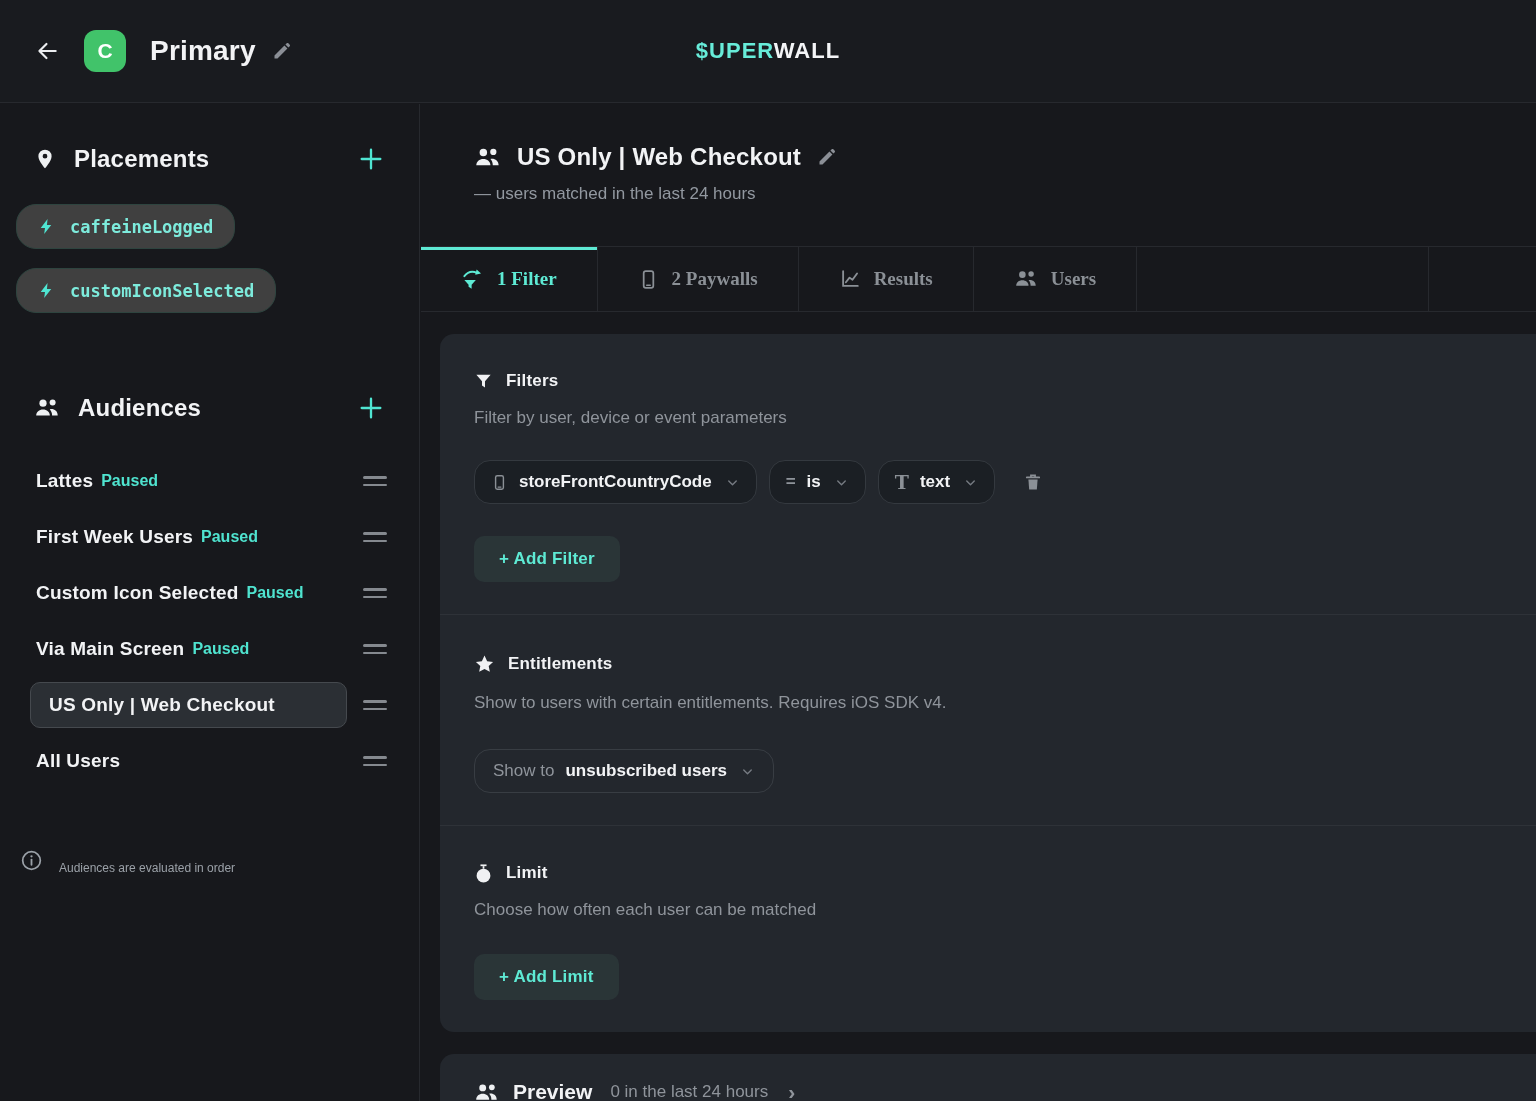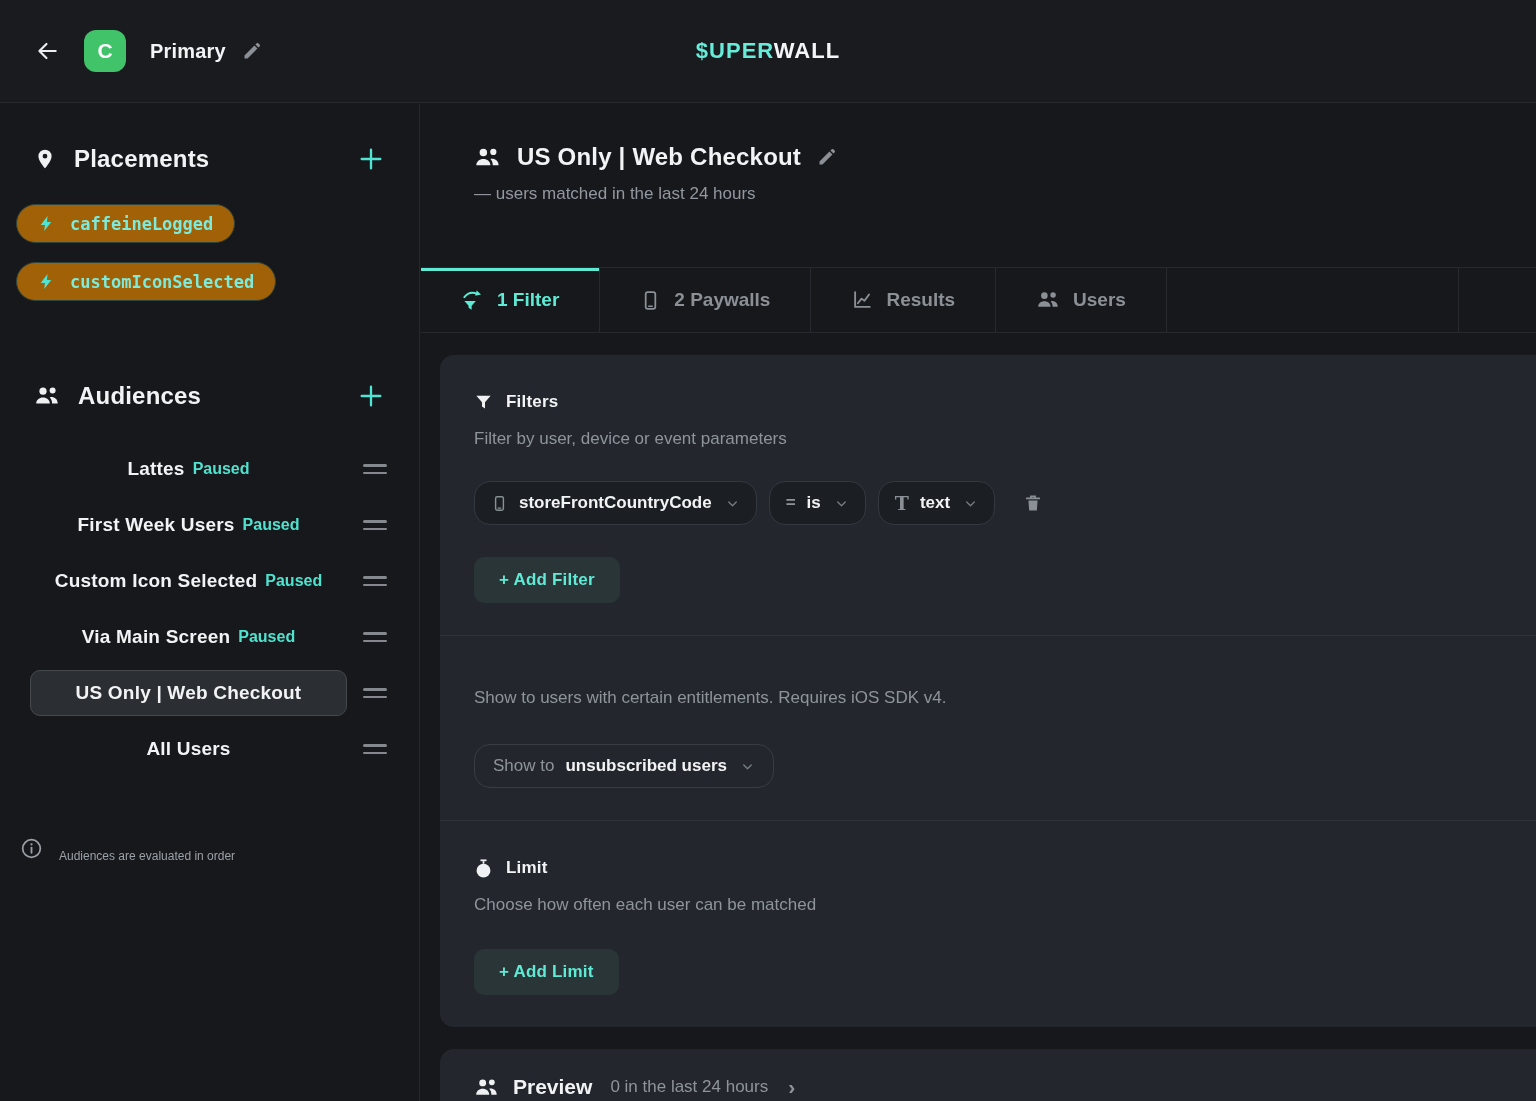--- a/index.html
+++ b/index.html
@@ -6,62 +6,62 @@
   html,body { width:1536px; height:1101px; overflow:hidden; background:#17181c;
     font-family:"Liberation Sans", sans-serif; color:#f2f3f5; }
 
   
   .topbar { position:absolute; top:0; left:0; width:1536px; height:103px;
     background:#191b1f; border-bottom:1px solid #27292e; display:flex; align-items:center; padding:0 32px; }
   .back-btn { width:30px; height:30px; display:flex; align-items:center; justify-content:center;
     color:#eceef0; cursor:pointer; }
   .app-icon { width:42px; height:42px; border-radius:12px; background:#41c36a; color:#fff;
     font-size:21px; font-weight:700; display:flex; align-items:center; justify-content:center; margin-left:22px; }
-  .tb-title { font-size:20px; font-weight:700; margin-left:24px; letter-spacing:.2px; }
+  .tb-title { font-size:28px; font-weight:700; margin-left:24px; letter-spacing:.2px; }
   .tb-pencil { color:#8b8f96; margin-left:16px; }
   .logo { position:absolute; left:50%; top:50%; transform:translate(-50%,-50%);
     font-size:22px; font-weight:800; letter-spacing:1px; white-space:nowrap; }
   .logo .lg1 { color:#67ecd9; } .logo .lg2 { color:#f4f5f7; }
 
   
   .sidebar { position:absolute; top:104px; left:0; width:420px; height:997px;
     background:#17181c; border-right:1px solid #27292e; padding:0 16px; }
   .sb-header { display:flex; align-items:center; padding:0 18px; height:34px; }
   .sb-header .hd-icon { color:#eef0f2; display:flex; }
   .sb-header .hd-title { font-size:24px; font-weight:700; margin-left:18px; letter-spacing:.2px; }
   .sb-plus { margin-left:auto; color:#4fe5d2; display:flex; cursor:pointer; }
   .placements-hd { margin-top:38px; }
   .chips { margin-top:28px; display:flex; flex-direction:column; align-items:flex-start; gap:19px; }
-  .chip { display:inline-flex; align-items:center; gap:15px; height:39px; padding:0 21px;
-    background:#a16207; border:1px solid #2e443f; border-radius:20px; cursor:pointer; }
+  .chip { display:inline-flex; align-items:center; gap:15px; height:45px; padding:0 21px;
+    background:#404040; border:1px solid #2e443f; border-radius:20px; cursor:pointer; }
   .chip .bolt { color:#4fe5d2; display:flex; }
   .chip .chip-label { font-family:"DejaVu Sans Mono", monospace; font-size:17px; font-weight:700; color:#7debdc; }
   .audiences-hd { margin-top:78px; }
   .aud-list { margin-top:28px; }
   .aud-row { height:56px; display:flex; align-items:center; padding:0 14px; }
-  .row-inner { flex:1; display:flex; align-items:center; margin-right:14px; padding:0 6px;justify-content:center; }
+  .row-inner { flex:1; display:flex; align-items:center; margin-right:14px; padding:0 6px; }
   .aud-row.selected .row-inner { background:#2b2f34; border:1px solid #45494e; border-radius:10px;
     height:46px; padding:0 18px; }
   .aud-name { font-size:19px; font-weight:700; letter-spacing:.2px; }
   .aud-badge { font-size:16px; font-weight:600; color:#4fe3cf; margin-left:8px; }
   .drag-handle { display:flex; flex-direction:column; gap:5px; cursor:grab; padding:4px 2px; }
   .drag-handle span { display:block; width:24px; height:2.5px; background:#85898f; border-radius:2px; }
   .sb-footer { margin-top:56px; display:flex; align-items:center; gap:16px; padding:0 4px; color:#9ba1a8; }
   .sb-footer .note { font-size:12px; font-weight:400;margin-top:16px; }
 
   
   .main { position:absolute; top:104px; left:421px; width:1115px; height:997px; overflow:hidden; }
   .mn-title-row { display:flex; align-items:center; gap:16px; margin:38px 0 0 53px; height:30px; }
   .mn-title-icon { color:#eef0f2; display:flex; }
   .mn-title { font-size:24px; font-weight:700; letter-spacing:.2px; }
   .mn-pencil { color:#8b8f96; }
   .mn-subtitle { margin:12px 0 0 53px; font-size:17px; color:#9298a0; height:20px; }
 
-  .tabrow { margin-top:63px; height:66px; display:flex; align-items:stretch;
-    border-top:1px solid #27292e; border-bottom:1px solid #27292e; }
+  .tabrow { margin-top:42px; height:66px; display:flex; align-items:stretch;
+    border-top:1px solid #27292e; border-bottom:1px solid #27292e;font-family:Liberation Serif, serif; }
   .tab { display:flex; align-items:center; justify-content:center; gap:13px; padding:0 40px;
     border-right:1px solid #27292e; color:#8b9096; font-size:19px; font-weight:600;
     position:relative; cursor:pointer; white-space:nowrap; }
   .tab.active { color:#5eead4; }
   .tab.active::before { content:""; position:absolute; top:0; left:0; right:0; height:3px; background:#5eead4; }
   .tab .t-icon { display:flex; }
   .tab-spacer { width:292px; border-right:1px solid #27292e; }
 
   .card { margin:22px -16px 0 19px; background:#23272d; border-radius:14px; }
   .section { padding-left:34px; padding-right:34px; }
@@ -381,20 +381,28 @@
             </svg>
         </button>
       </div>
 
       <button class="add-btn">+ Add Filter</button>
     </section>
 
     <div class="divider"></div>
 
     <section class="section sec-entitlements">
+      <div class="sec-head">
+        <span class="s-icon">
+          <svg width="21" height="21" viewBox="0 0 24 24" fill="currentColor">
+              <path d="M12 1.8l3 6.4 6.8.8-5 4.7 1.3 6.7L12 17l-6.1 3.4 1.3-6.7-5-4.7 6.8-.8z"></path>
+            </svg>
+        </span>
+        <span class="sec-title">Entitlements</span>
+      </div>
       <div class="sec-desc">Show to users with certain entitlements. Requires iOS SDK v4.</div>
 
       <div class="ctl showto">
         <span class="c-muted" style="font-weight:400;">Show to</span>
         <span class="c-label">unsubscribed users</span>
         <span class="chev">
           <svg width="15" height="15" viewBox="0 0 24 24">
               <path d="M6 9.5l6 6 6-6" fill="none" stroke="currentColor" stroke-width="2.2" stroke-linecap="round" stroke-linejoin="round"></path>
             </svg>
         </span>

